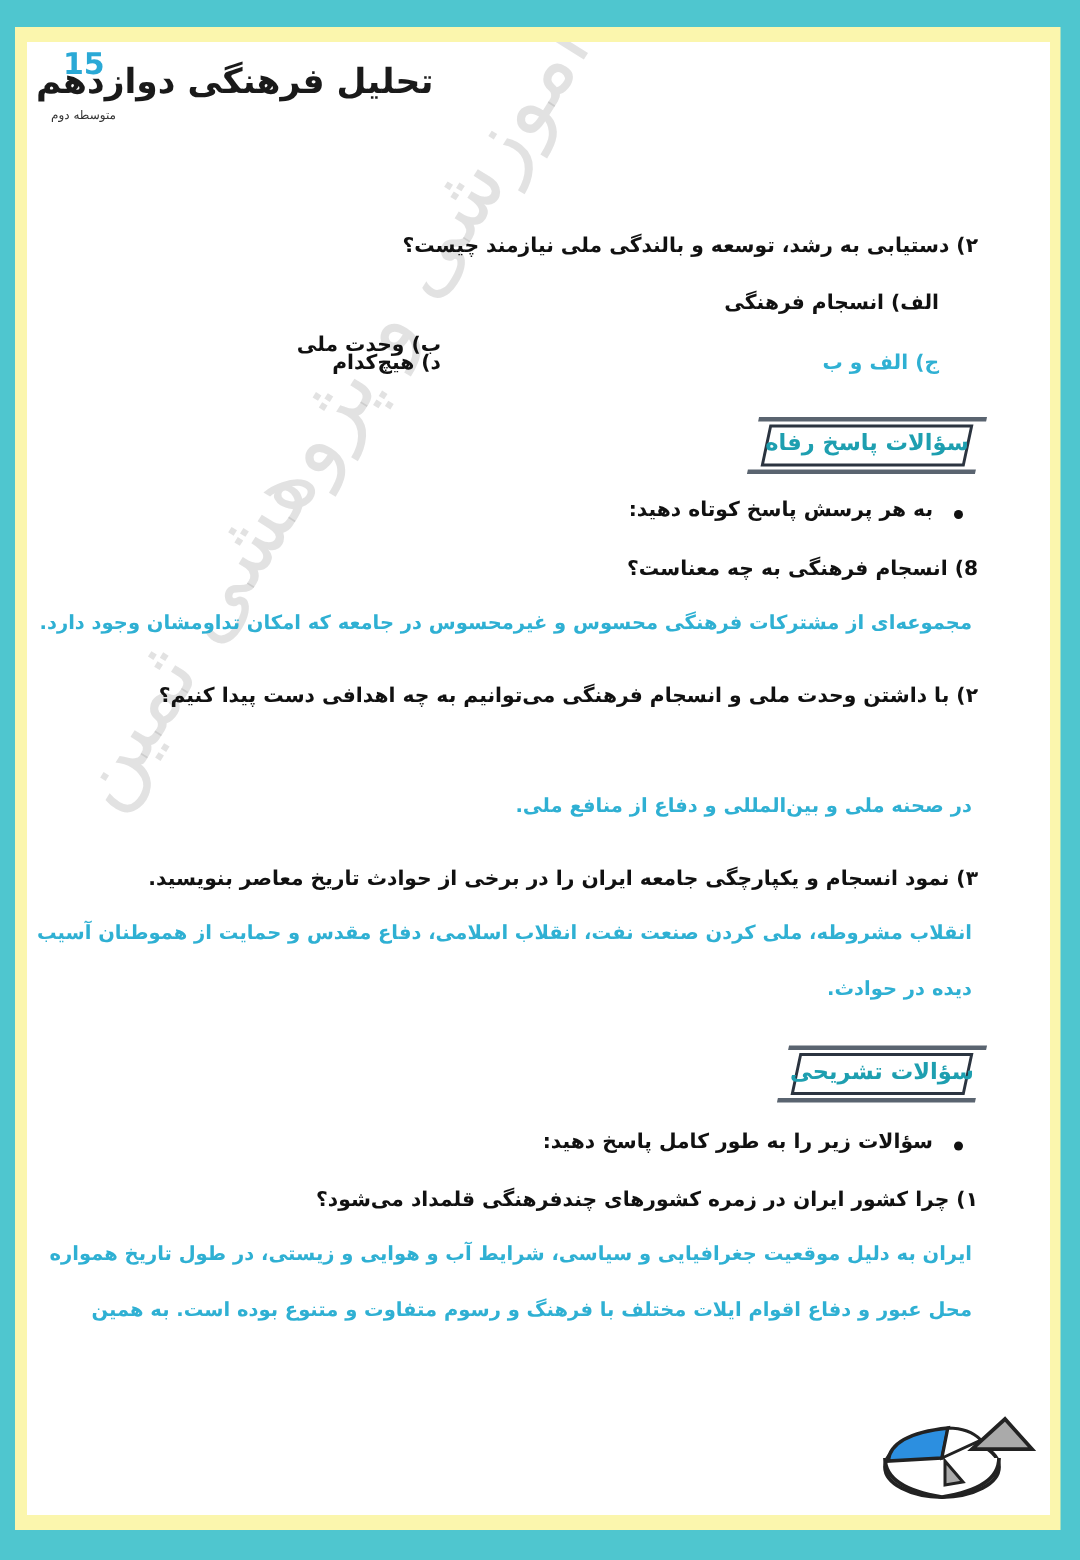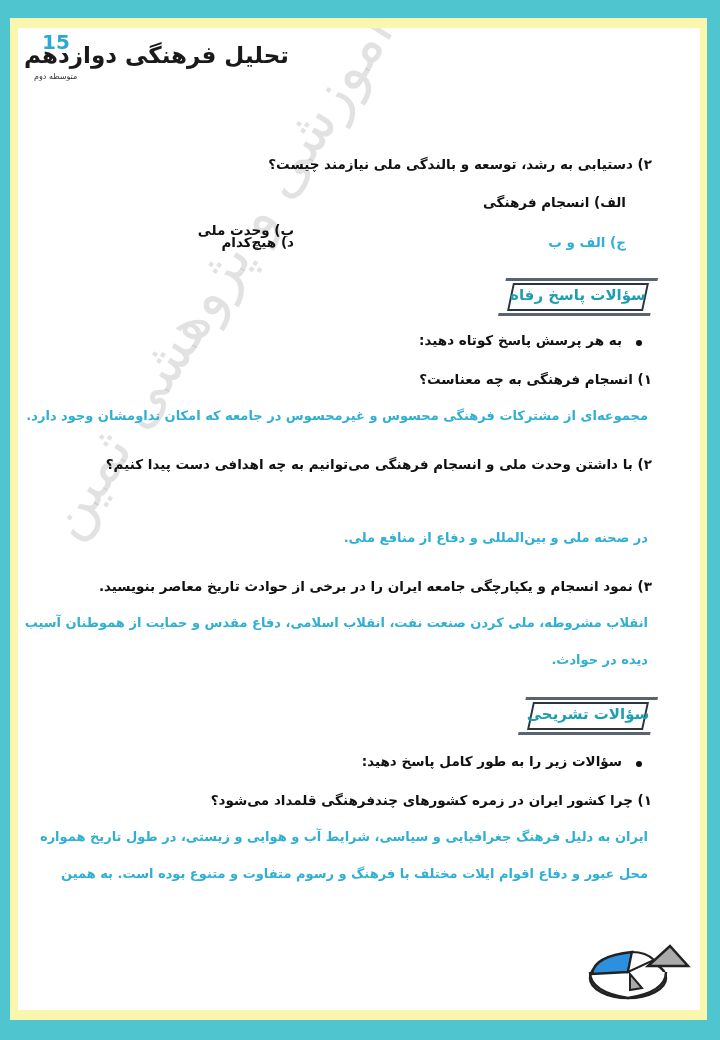--- a/index.html
+++ b/index.html
@@ -74,41 +74,41 @@
 
   <div class="sec-head" style="top:248px; right:42px;">
     <div class="outer"></div>
     <div class="box"></div>
     <div class="label">سؤالات پاسخ رفاه</div>
   </div>
 
   <div class="bullet" style="top:312px; right:58px;"></div>
   <div class="line rtl" style="top:304px; right:78px;">به هر پرسش پاسخ کوتاه دهید:</div>
 
-  <div class="line rtl" style="top:343px;">۱)  انسجام فرهنگی به چه معناست؟</div>
+  <div class="line rtl" style="top:343px;">8)  انسجام فرهنگی به چه معناست؟</div>
   <div class="ans" style="top:380px;">مجموعه‌ای از مشترکات فرهنگی محسوس و غیرمحسوس در جامعه که امکان تداومشان وجود دارد.</div>
 
   <div class="line rtl" style="top:428px;">۲)  با داشتن وحدت ملی و انسجام فرهنگی می‌توانیم به چه اهدافی دست پیدا کنیم؟</div>
   <div class="ans" style="top:502px;">در صحنه ملی و بین‌المللی و دفاع از منافع ملی.</div>
 
   <div class="line rtl" style="top:550px;">۳)  نمود انسجام و یکپارچگی جامعه ایران را در برخی از حوادث تاریخ معاصر بنویسید.</div>
   <div class="ans" style="top:587px; text-align-last: justify;">انقلاب مشروطه، ملی کردن صنعت نفت، انقلاب اسلامی، دفاع مقدس و حمایت از هموطنان آسیب</div>
   <div class="ans" style="top:624px;">دیده در حوادث.</div>
 
   <div class="sec-head" style="top:667px; right:42px; width:140px;">
     <div class="outer"></div>
     <div class="box"></div>
     <div class="label">سؤالات تشریحی</div>
   </div>
 
   <div class="bullet" style="top:733px; right:58px;"></div>
   <div class="line rtl" style="top:725px; right:78px;">سؤالات زیر را به طور کامل پاسخ دهید:</div>
 
   <div class="line rtl" style="top:764px;">۱)  چرا کشور ایران در زمره کشورهای چندفرهنگی قلمداد می‌شود؟</div>
-  <div class="ans" style="top:801px; text-align-last: justify;">ایران به دلیل فرهنگ جغرافیایی و سیاسی، شرایط آب و هوایی و زیستی، در طول تاریخ همواره</div>
+  <div class="ans" style="top:801px; text-align-last: justify;">ایران به دلیل موقعیت جغرافیایی و سیاسی، شرایط آب و هوایی و زیستی، در طول تاریخ همواره</div>
   <div class="ans" style="top:838px; text-align-last: justify;">محل عبور و دفاع اقوام ایلات مختلف با فرهنگ و رسوم متفاوت و متنوع بوده است. به همین</div>
 
   <svg class="pie" viewBox="0 0 110 80">
     <ellipse cx="42" cy="52" rx="38" ry="20" fill="#fff" stroke="#222" stroke-width="2.5"></ellipse>
     <path d="M4 46 Q4 66 42 72 Q80 66 80 46" fill="#fff" stroke="#222" stroke-width="2.5"></path>
     <path d="M42 46 L6 48 Q8 30 46 26 Z" fill="#2c8fe0" stroke="#222" stroke-width="2.5"></path>
     <path d="M42 46 L46 26 Q60 26 68 34 Z" fill="#fff" stroke="#222" stroke-width="2"></path>
     <path d="M44 48 L44 64 L56 62 Z" fill="#aaa" stroke="#222" stroke-width="2"></path>
     <path d="M62 40 L102 40 L84 20 Z" fill="#aaa" stroke="#222" stroke-width="2.5"></path>
   </svg>

